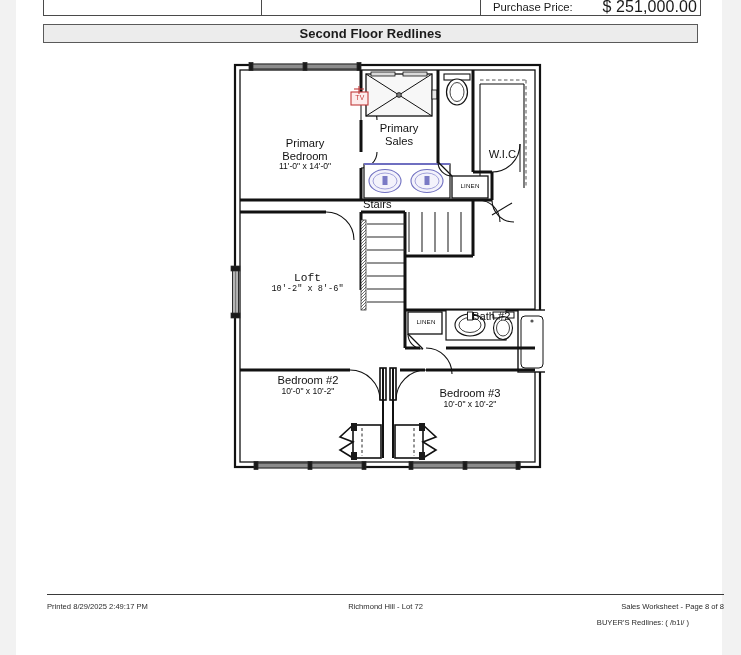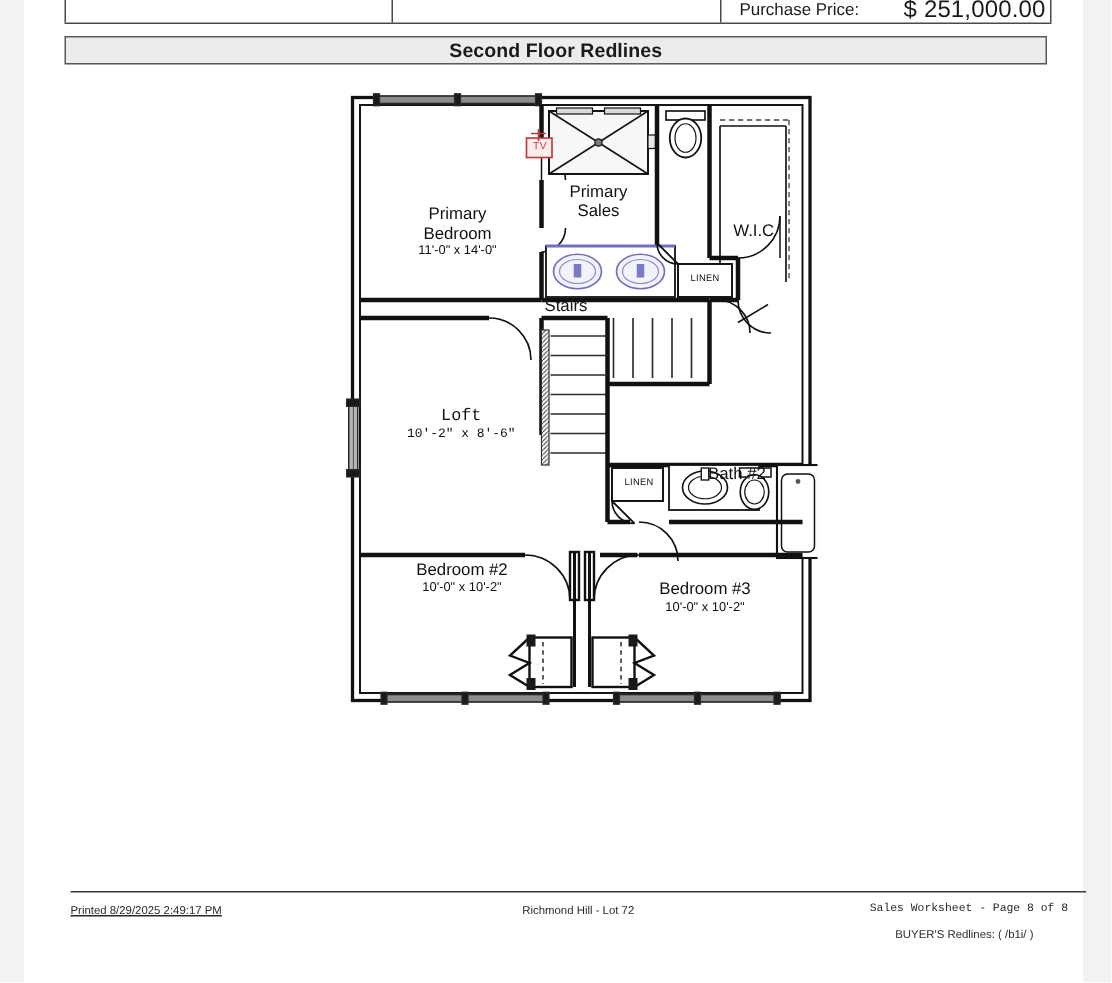--- a/index.html
+++ b/index.html
@@ -128,23 +128,23 @@
     left: 31px;
     width: 677px;
     height: 14px;
   }
   .f-left, .f-center, .f-right {
     position: absolute;
     font-size: 7.6px;
     color: #2a2a2a;
     top: 0;
   }
-  .f-left   { left: 0; text-decoration: underline; }
+  .f-left   { left: 0; }
   .f-center { left: 50%; transform: translateX(-50%); }
-  .f-right  { right: 12px; font-family: Liberation Mono, monospace; }
+  .f-right  { right: 0; }
   .f-initials {
     position: absolute;
     top: 618px;
     right: 33px;
     font-size: 7.6px;
     color: #2a2a2a;
   }
 </style>
 </head>
 <body>

